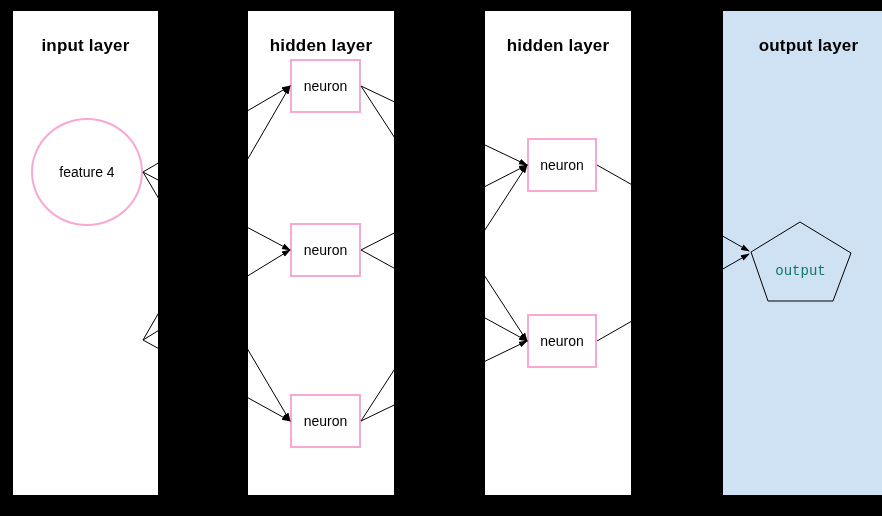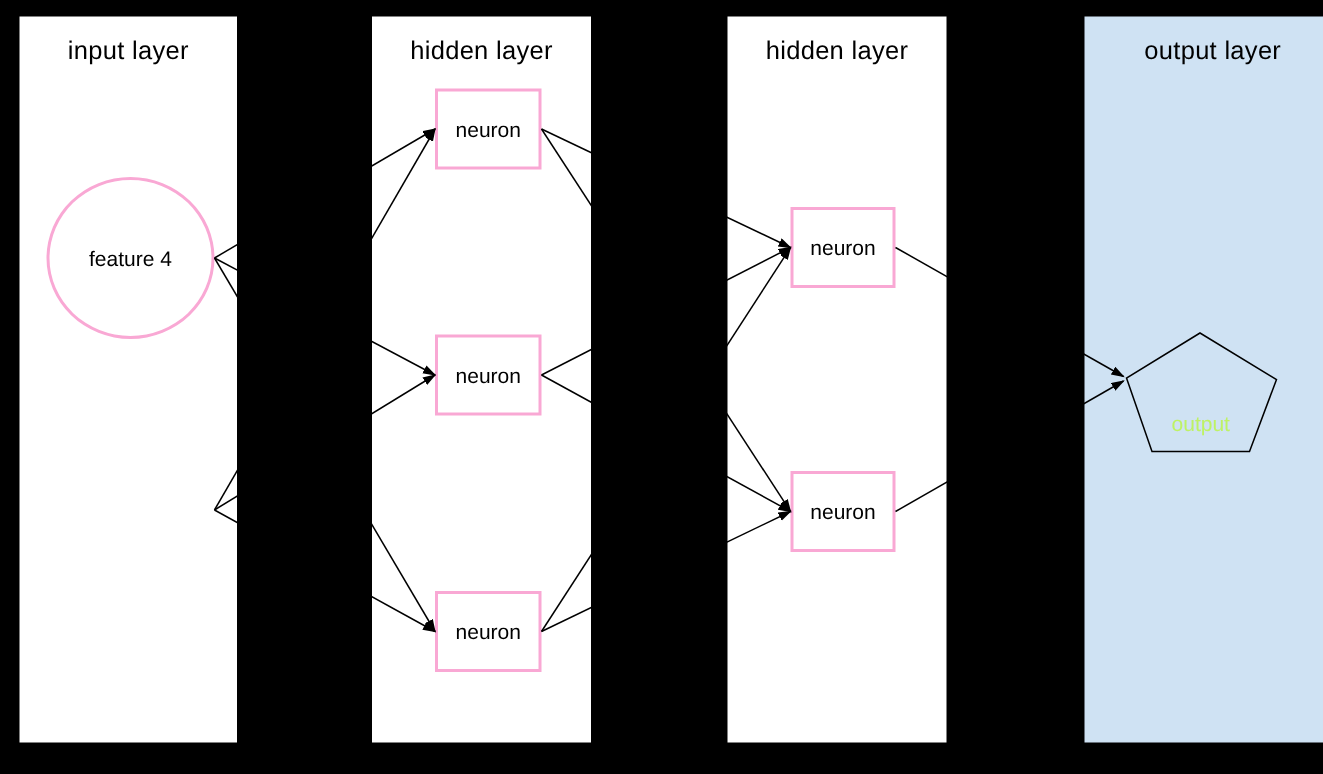--- a/index.html
+++ b/index.html
@@ -11,25 +11,25 @@
     font-family: "Liberation Sans", sans-serif;
     overflow: hidden;
   }
   .panel {
     position: absolute;
     top: 11px;
     height: 484px;
     background: #fff;
   }
   .panel h2 {
-    margin: 0;
+    margin: 12px;
     padding-top: 13px;
     text-align: center;
     font-size: 17px;
-    font-weight: normal;
+    font-weight: bold;
     color: #000;
     letter-spacing: 0.2px;
   }
   .p1 { left: 13px;  width: 145px; }
   .p2 { left: 248px; width: 146px; }
   .p3 { left: 485px; width: 146px; }
   .p4 { left: 723px; width: 171px; }
   .node {
     position: absolute;
     display: flex;
@@ -46,25 +46,26 @@
   .c1 { left: 31px; top: 118px; }
   .c2 { left: 31px; top: 286px; }
   .rect { width: 71px; height: 54px; }
   .h1n1 { left: 290px; top: 59px;  }
   .h1n2 { left: 290px; top: 223px; }
   .h1n3 { left: 290px; top: 394px; }
   .h2n1 { left: 527px; top: 138px; width: 70px; }
   .h2n2 { left: 527px; top: 314px; width: 70px; }
   .out-label {
     position: absolute;
-    left: 768px; top: 270px;
+    left: 768px; top: 259px;
     width: 65px; height: 24px;
     display: flex; align-items: center; justify-content: center;
-    font-size: 14px; color: #bef264;
+    font-size: 14px; color: #0f766e;
     z-index: 4;
+    font-family: Liberation Mono, monospace;
   }
   svg.overlay {
     position: absolute;
     left: 0; top: 0;
     width: 882px; height: 516px;
     z-index: 3;
     pointer-events: none;
   }
 </style>
 </head>

